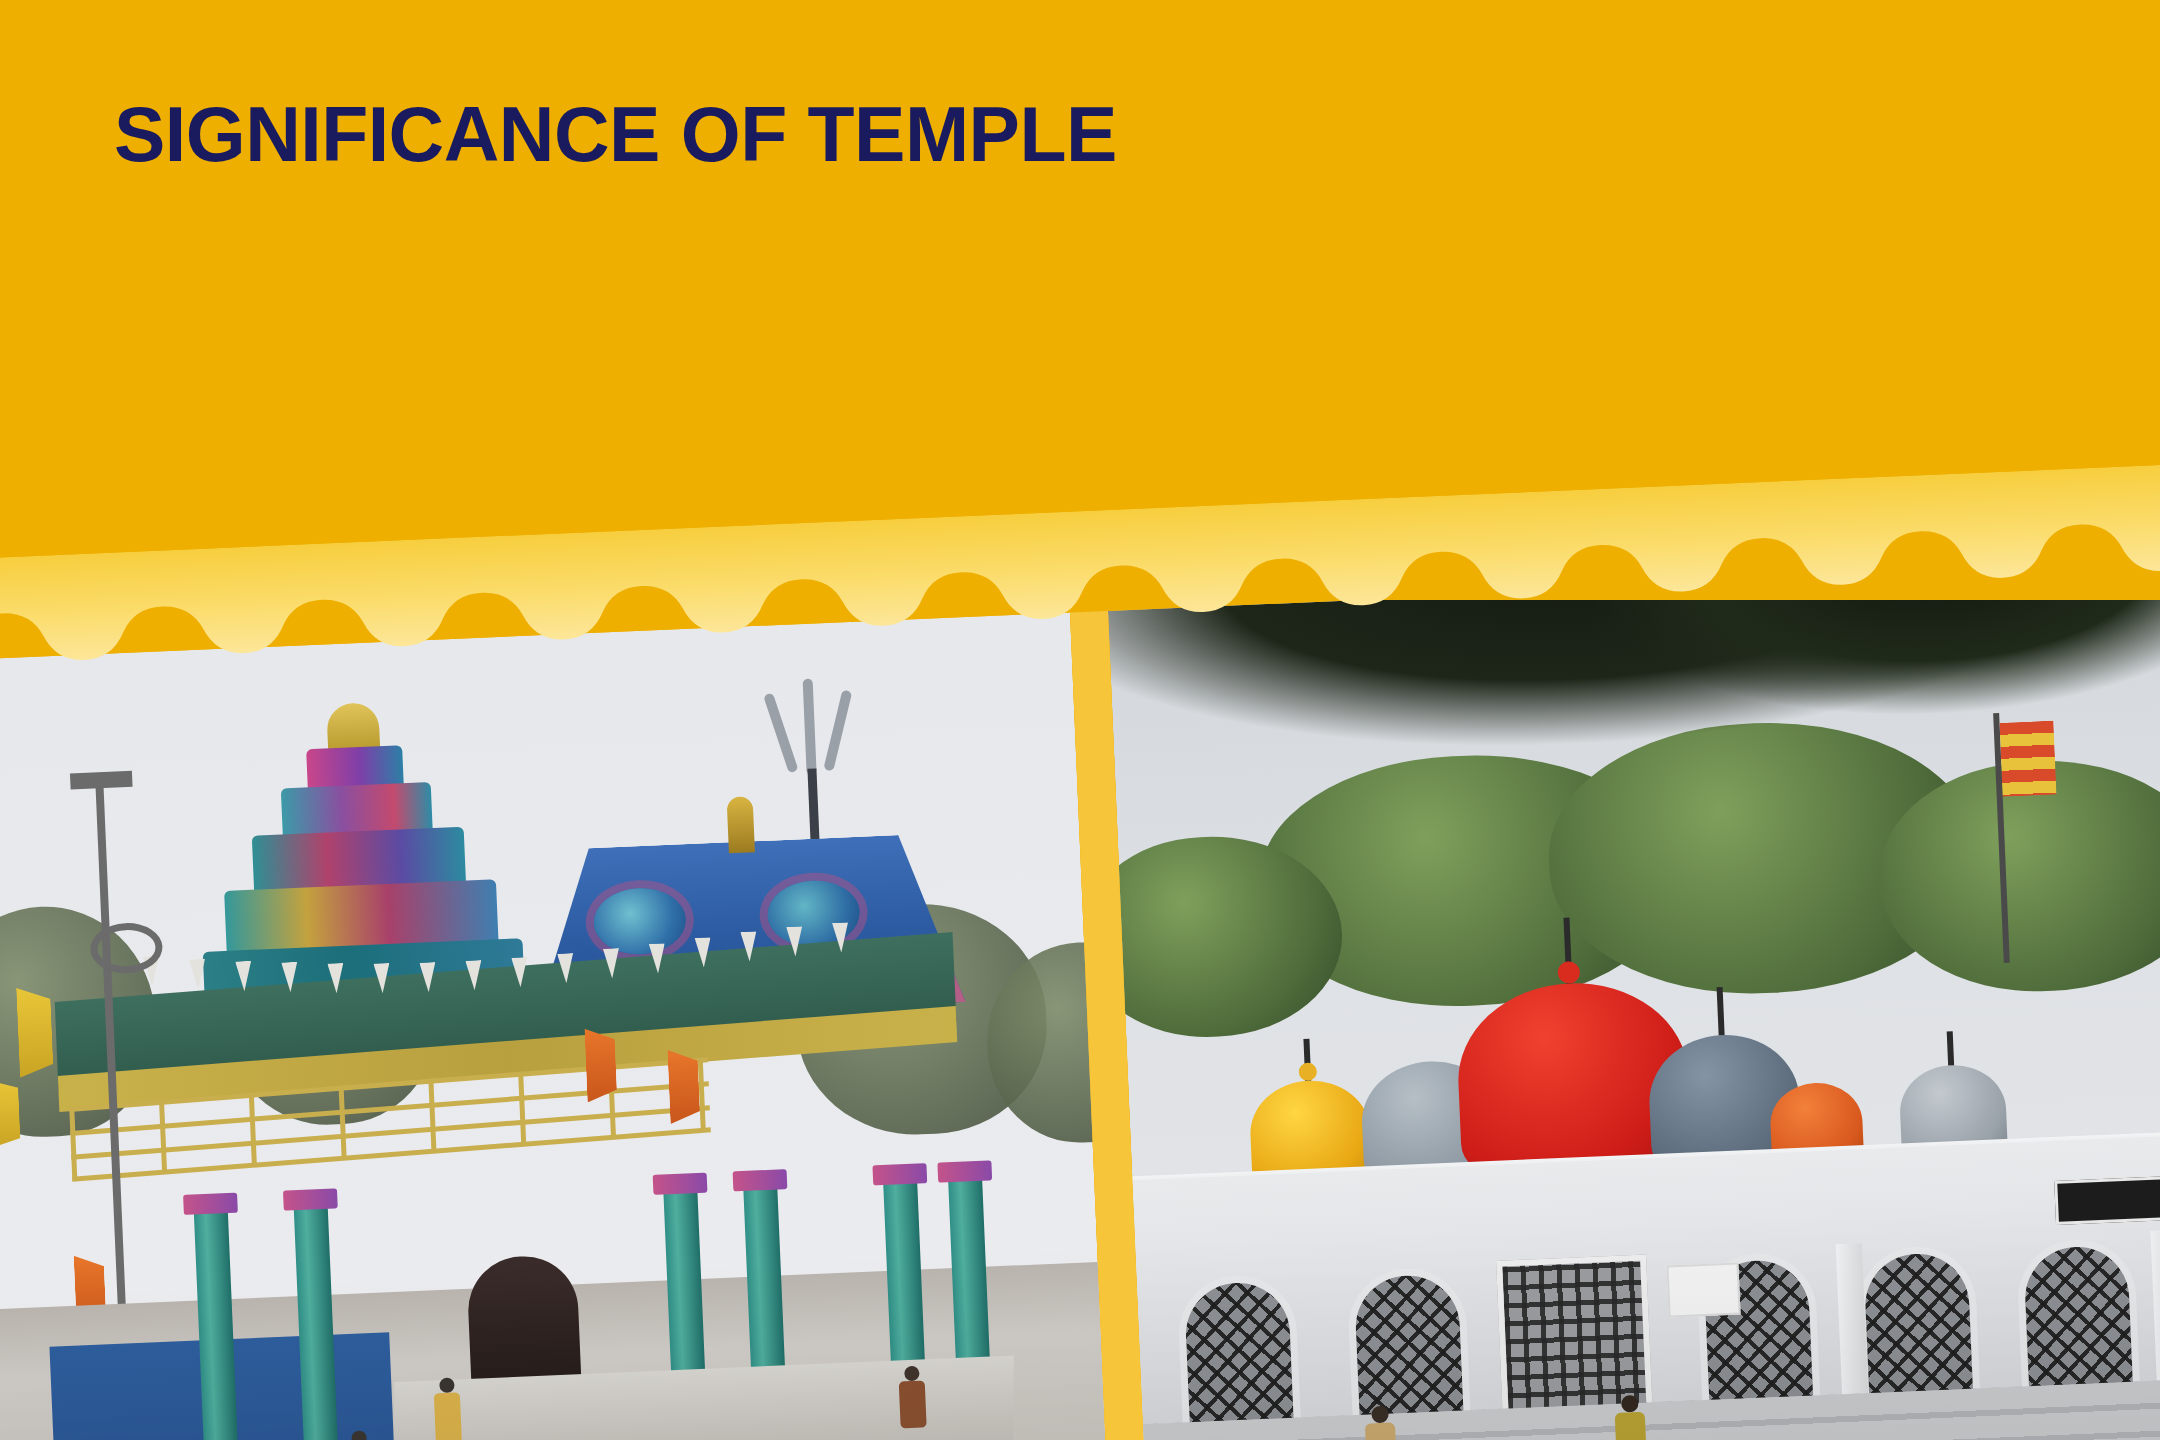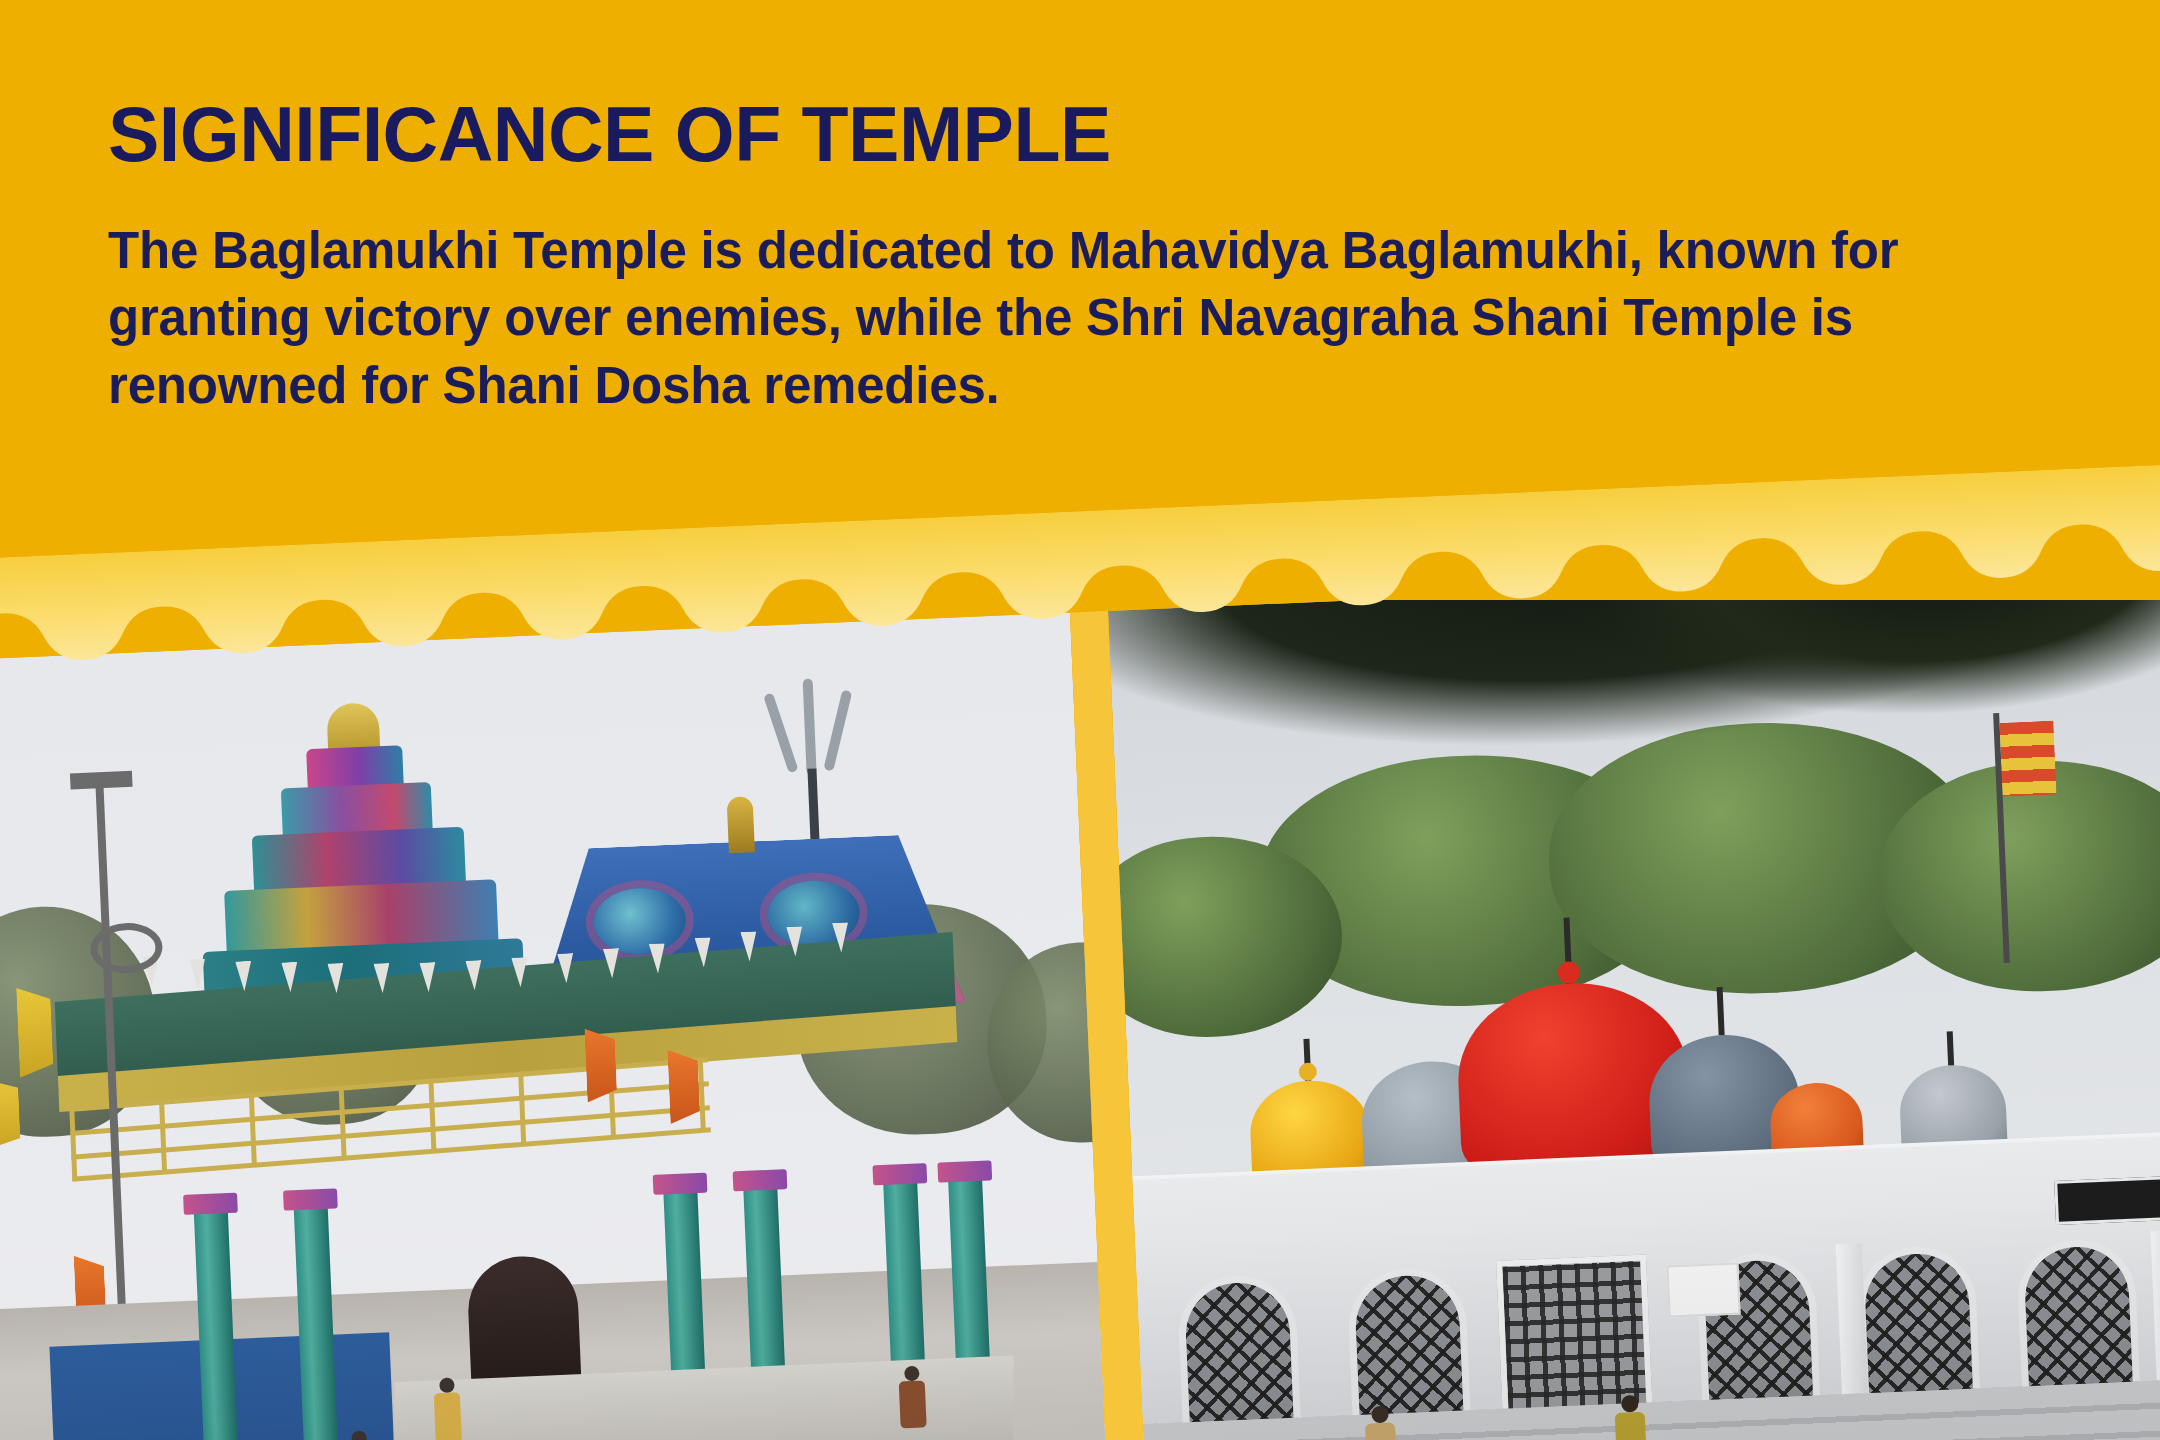--- a/index.html
+++ b/index.html
@@ -14,21 +14,21 @@
   #canvas {
     position:absolute; inset:0;
     width:2160px; height:1440px;
     background:#EEAF00;
     overflow:hidden;
   }
 
   
   .header-block {
     position:absolute;
-    left:108px; top:96px;
+    left:114px; top:96px;
     width:1990px;
     z-index:40;
   }
   .page-title {
     font-size:77px;
     font-weight:700;
     letter-spacing:-0.5px;
     color:#191B5E;
     line-height:1.0;
     white-space:nowrap;
@@ -317,21 +317,20 @@
     background:linear-gradient(180deg,rgba(0,0,0,0) 70%,rgba(0,0,0,0.07) 100%);
   }
 </style>
 </head>
 <body>
 
 <div id="canvas">
 
   <div class="header-block">
     <div class="page-title">SIGNIFICANCE OF TEMPLE</div>
-    <div class="body-copy">The Baglamukhi Temple is dedicated to Mahavidya Baglamukhi, known for granting victory over enemies, while the Shri Navagraha Shani Temple is renowned for Shani Dosha remedies.</div>
   </div>
 
   <div class="photo-area">
     <div class="photo-slab">
 
       <div class="photo left">
         <div class="ph-l-sky"></div>
 
         <div class="tree" style="left:-40px;  top:250px; width:220px; height:230px;"></div>
         <div class="tree" style="left:250px;  top:265px; width:210px; height:215px;"></div>

